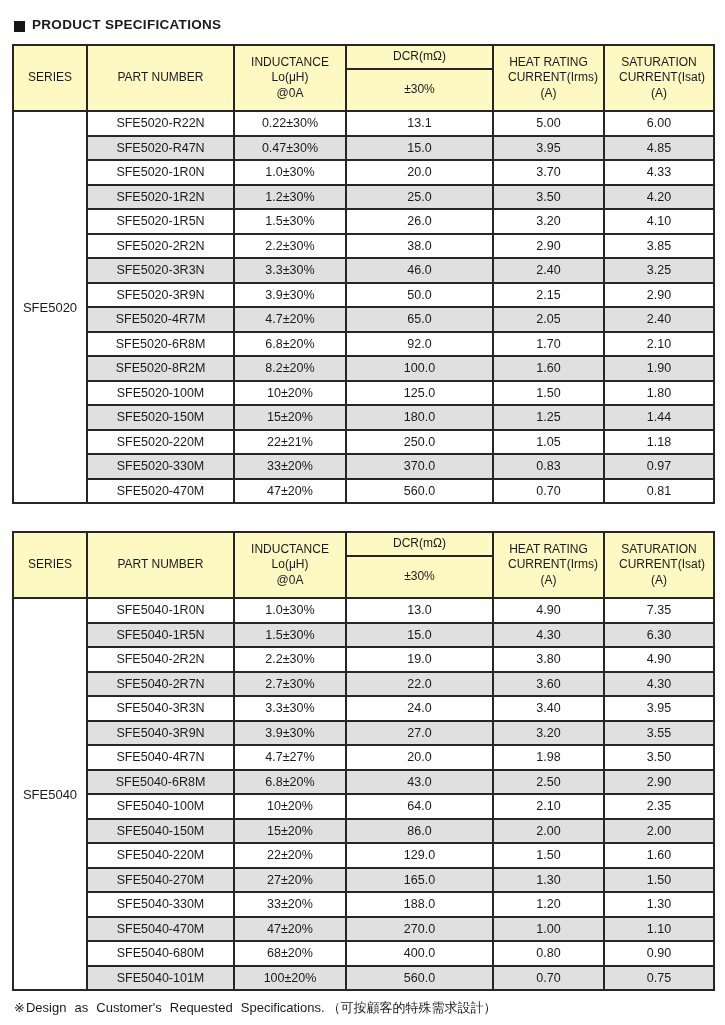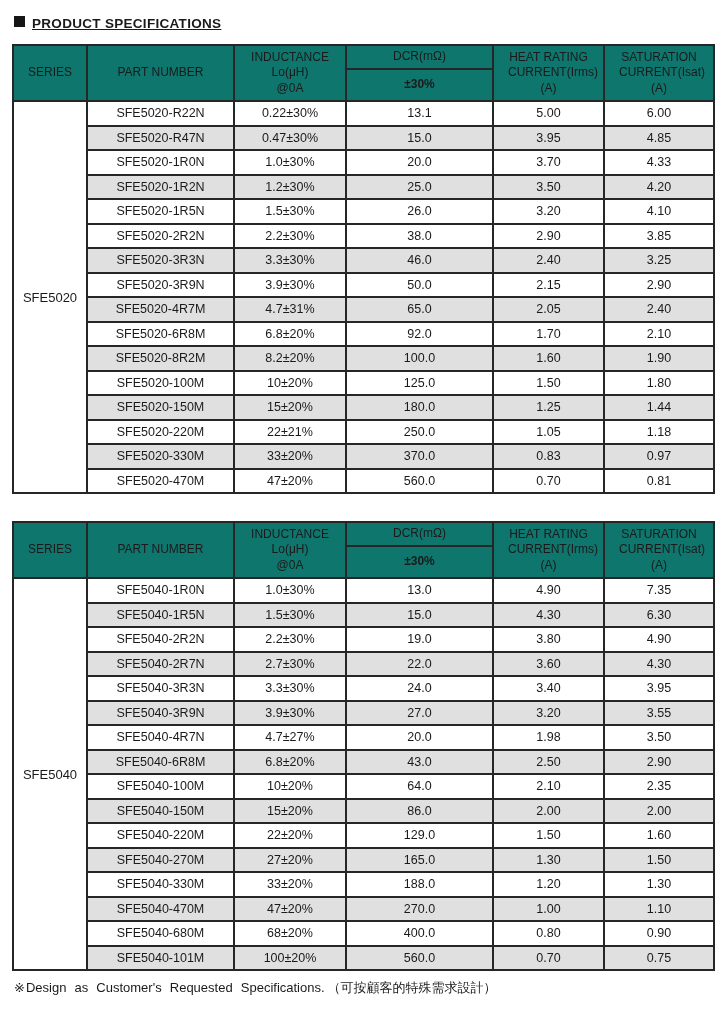--- a/index.html
+++ b/index.html
@@ -6,47 +6,47 @@
   html, body { background: #ffffff; }
   body {
     width: 725px; height: 1025px;
     font-family: "Liberation Sans", "DejaVu Sans", sans-serif;
     color: #1a1a1a;
     position: relative;
   }
   .page { width: 725px; height: 1025px; padding: 14px 12px 0 12px; background: #fff; }
 
   
-  .title-row { display: flex; align-items: flex-start; gap: 7px; margin: 2px 0 12px 2px; height: 16px; text-decoration: underline; }
+  .title-row { display: flex; align-items: flex-end; gap: 7px; margin: 2px 0 12px 2px; height: 16px; }
   .title-square { width: 11px; height: 11px; background: #161616; flex: 0 0 auto; }
   .title-text { font-weight: bold; font-size: 13.5px; letter-spacing: 0.3px; white-space: nowrap; }
 
   
   table.spec-table {
     border-collapse: collapse;
     table-layout: fixed;
     width: 701px;
     border: 2.5px solid #1f1f1f;
   }
   table.spec-table.first { margin-bottom: 27px; }
   .spec-table th, .spec-table td {
     border: 2px solid #262626;
     text-align: center;
     vertical-align: middle;
     overflow: hidden;
   }
   .spec-table th {
-    background: #0f766e;
+    background: #fef9c3;
     font-weight: normal;
     font-size: 12px;
     line-height: 1.3;
     padding: 2px 14px;
   }
   .spec-table thead tr.hdr-top th { height: 24px; }
-  .spec-table thead tr.hdr-bottom th { height: 32px; font-weight: bold; }
+  .spec-table thead tr.hdr-bottom th { height: 42px; }
   .spec-table thead th[rowspan] { border-bottom-width: 2.5px; }
   .spec-table thead tr.hdr-bottom th { border-bottom-width: 2.5px; }
   .multiline { white-space: pre-line; }
   .spec-table td {
     font-size: 12.5px;
     height: 24.5px;
     background: #ffffff;
     padding: 1px 4px;
     white-space: nowrap;
   }
@@ -150,21 +150,21 @@
         </tr>
         <tr>
           <td>SFE5020-3R9N</td>
           <td>3.9±30%</td>
           <td>50.0</td>
           <td>2.15</td>
           <td>2.90</td>
         </tr>
         <tr class="shaded">
           <td>SFE5020-4R7M</td>
-          <td>4.7±31%</td>
+          <td>4.7±20%</td>
           <td>65.0</td>
           <td>2.05</td>
           <td>2.40</td>
         </tr>
         <tr>
           <td>SFE5020-6R8M</td>
           <td>6.8±20%</td>
           <td>92.0</td>
           <td>1.70</td>
           <td>2.10</td>

